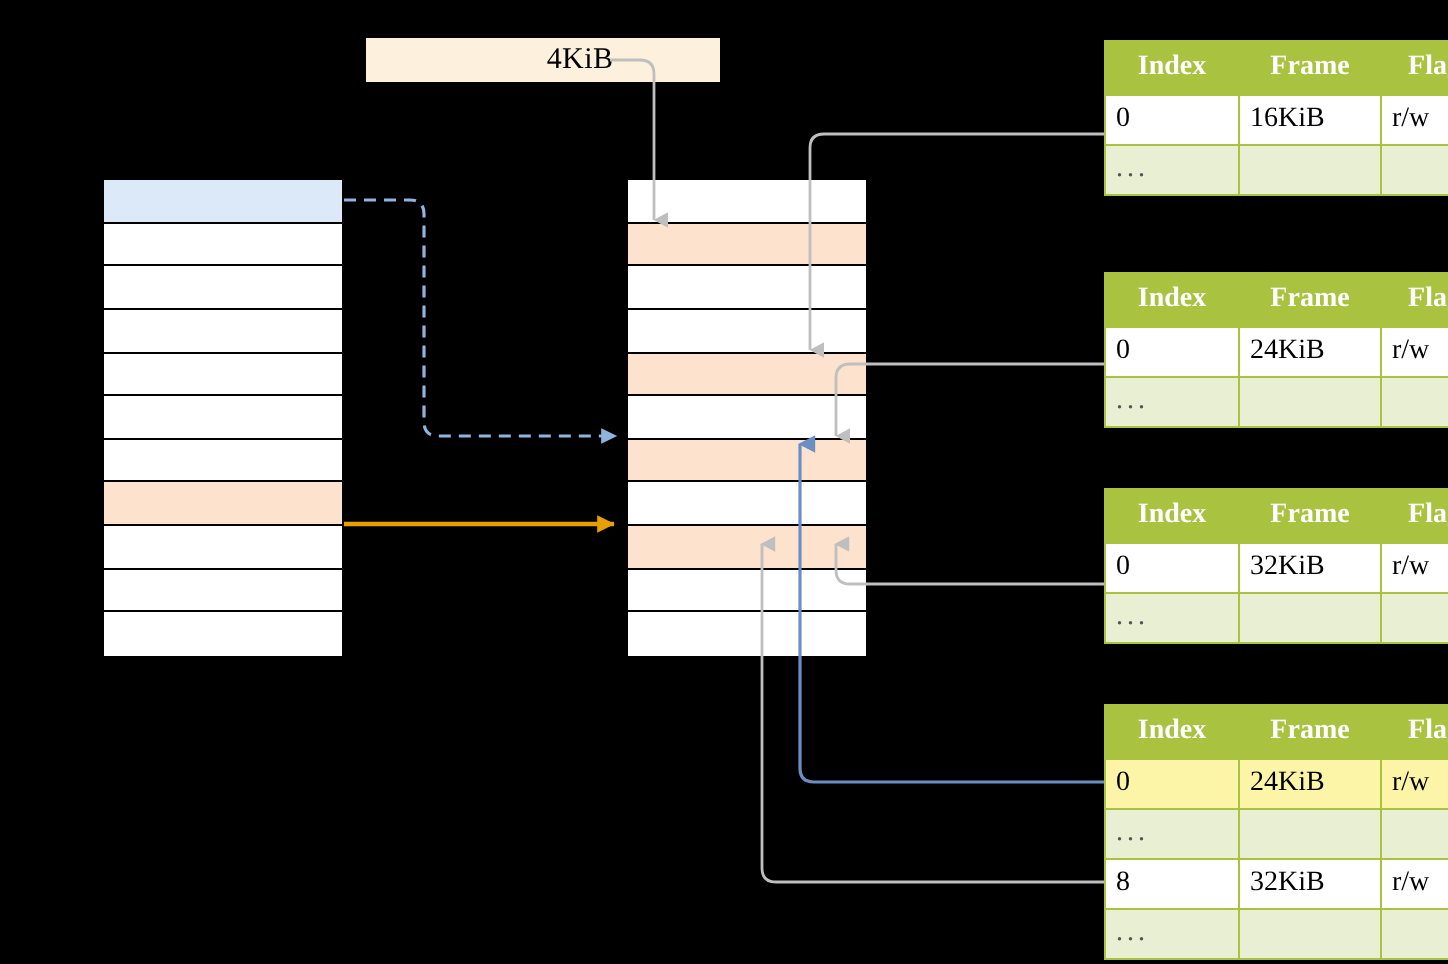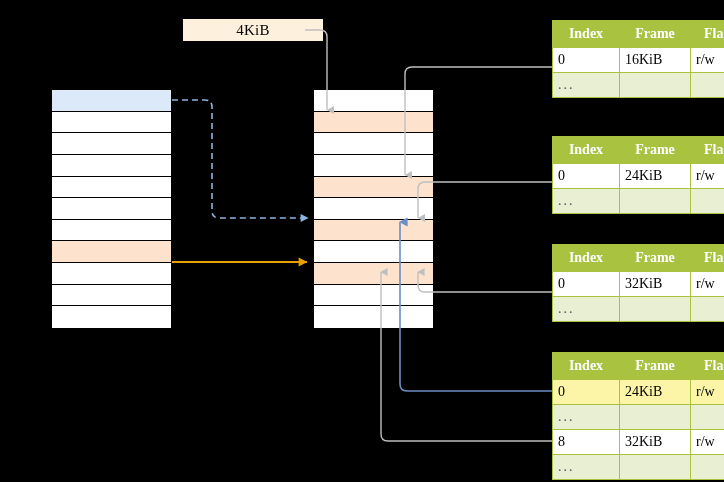--- a/index.html
+++ b/index.html
@@ -42,21 +42,21 @@
   .c-flags{width:50px;}
 
   
   #wires{position:absolute;left:0;top:0;width:724px;height:482px;pointer-events:none;}
 </style>
 </head>
 <body>
 
 <div id="stage">
 
-  <div class="kib-label" style="left:183px;top:19px;width:140px;height:22px;">
+  <div class="kib-label" style="left:183px;top:19px;width:140px;height:22px;padding-left:37px;">
     <span>4KiB</span>
   </div>
 
   <div class="col-table" id="va-col" style="left:51px;top:89px;width:121px;height:240px;">
       <div class="col-row row-blue" style="height: 21.6364px;"></div>
       <div class="col-row" style="height: 21.6364px;"></div>
       <div class="col-row" style="height: 21.6364px;"></div>
       <div class="col-row" style="height: 21.6364px;"></div>
       <div class="col-row" style="height: 21.6364px;"></div>
       <div class="col-row" style="height: 21.6364px;"></div>

